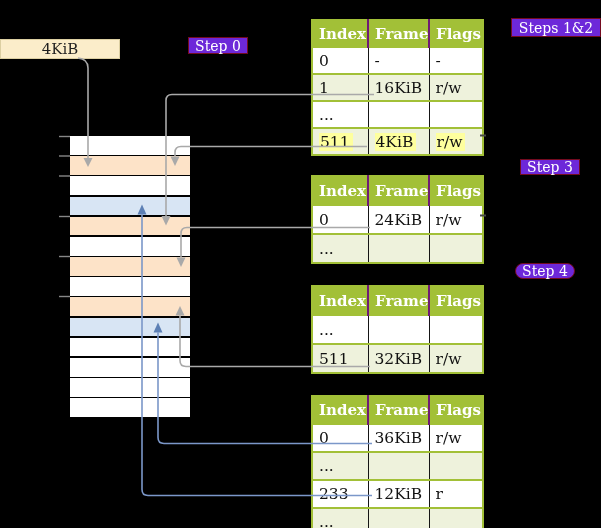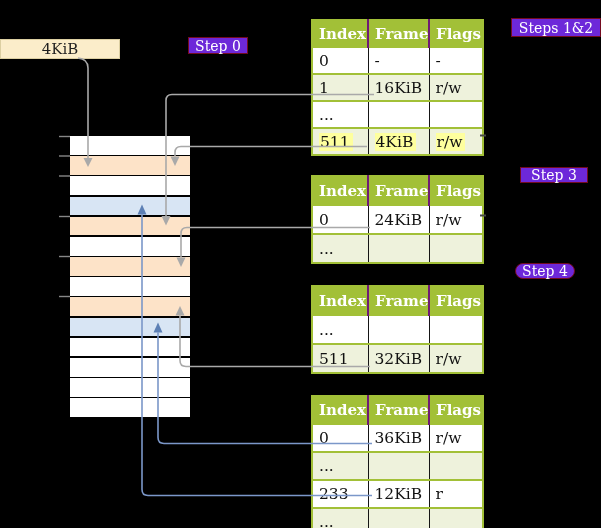--- a/index.html
+++ b/index.html
@@ -16,21 +16,21 @@
   }
   
   .step-chip{
     position:absolute;background:#6d28d9;color:#fff;
     border:1px solid #740b20;box-sizing:border-box;
     display:flex;align-items:center;justify-content:center;
     font-size:14px;
   }
   #chip-step0 {left:188px;top:37px;width:60px;height:17px;}
   #chip-steps12{left:511px;top:18px;width:90px;height:19px;}
-  #chip-step3 {left:520px;top:167px;width:68px;height:16px;}
+  #chip-step3 {left:520px;top:159px;width:60px;height:16px;}
   #chip-step4 {left:515px;top:263px;width:60px;height:16px;border-radius:8px;}
   
   #vcolumn{
     position:absolute;left:70px;top:136px;width:120px;height:281px;
     display:flex;flex-direction:column;gap:1.5px;
   }
   .col-row{flex:1;}
   .col-row.white{background:#ffffff;}
   .col-row.peach{background:#fde3c8;}
   .col-row.blue {background:#d8e5f4;}

